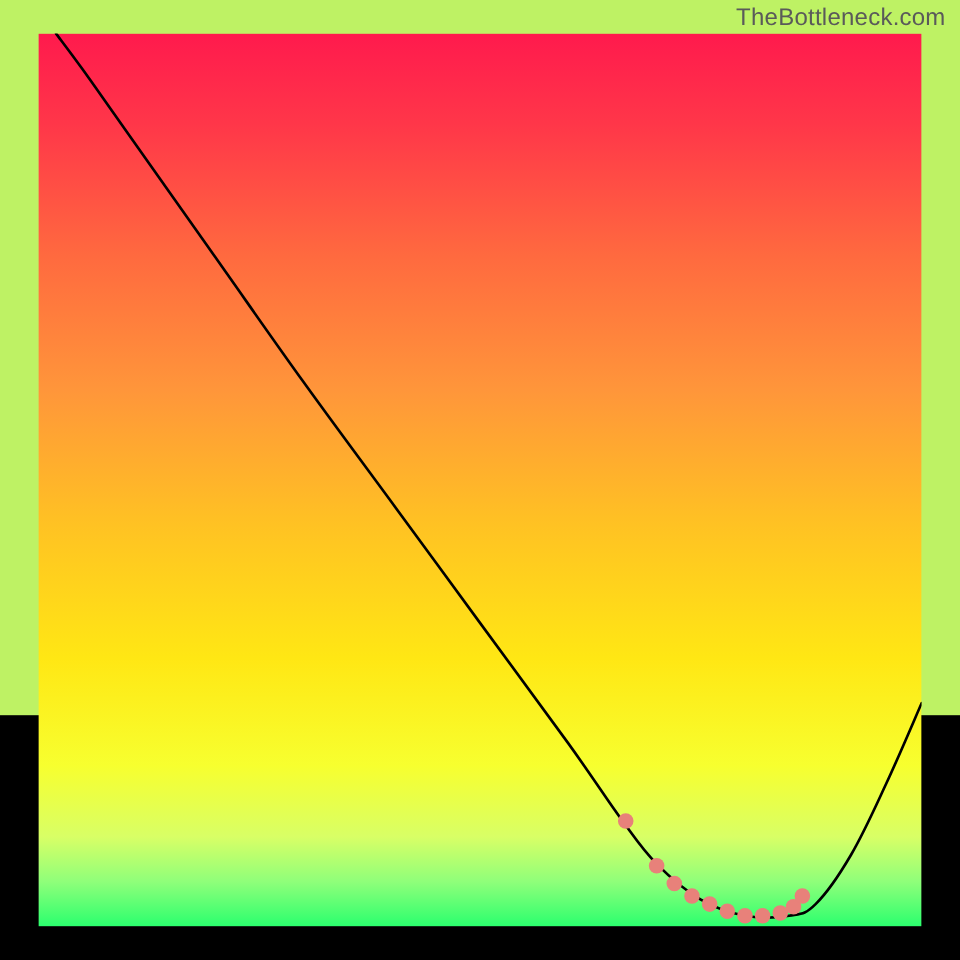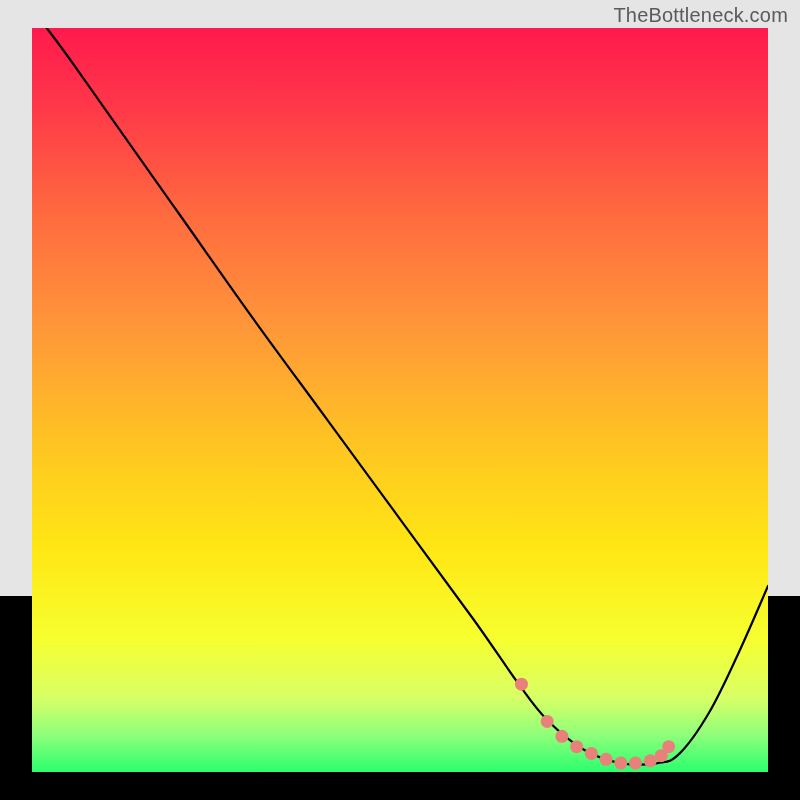--- a/index.html
+++ b/index.html
@@ -8,21 +8,21 @@
     background: #000;
     width: 800px;
     height: 800px;
     overflow: hidden;
     font-family: Arial, Helvetica, sans-serif;
   }
   .frame {
     position: relative;
     width: 800px;
     height: 596px;
-    background: #e5e5e5;
+    background: #bef264;
   }
   .watermark {
     position: absolute;
     top: 4px;
     right: 12px;
     color: #5a5a5a;
     font-size: 20px;
     font-weight: 500;
     letter-spacing: 0.2px;
     z-index: 10;

